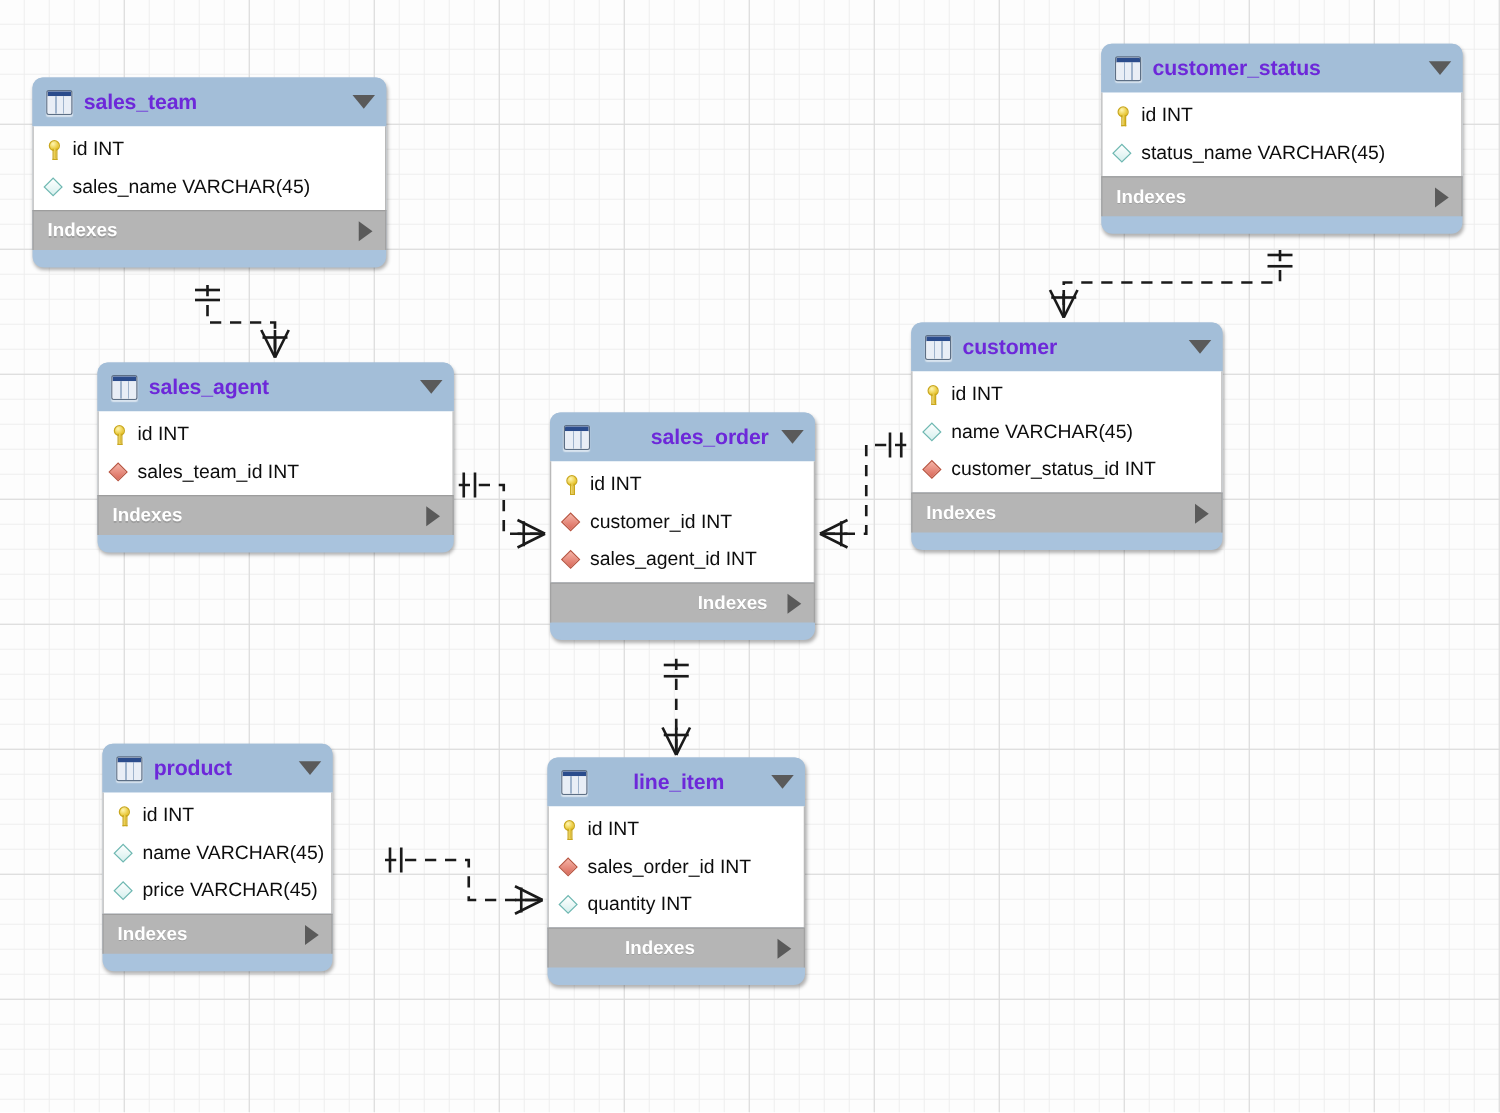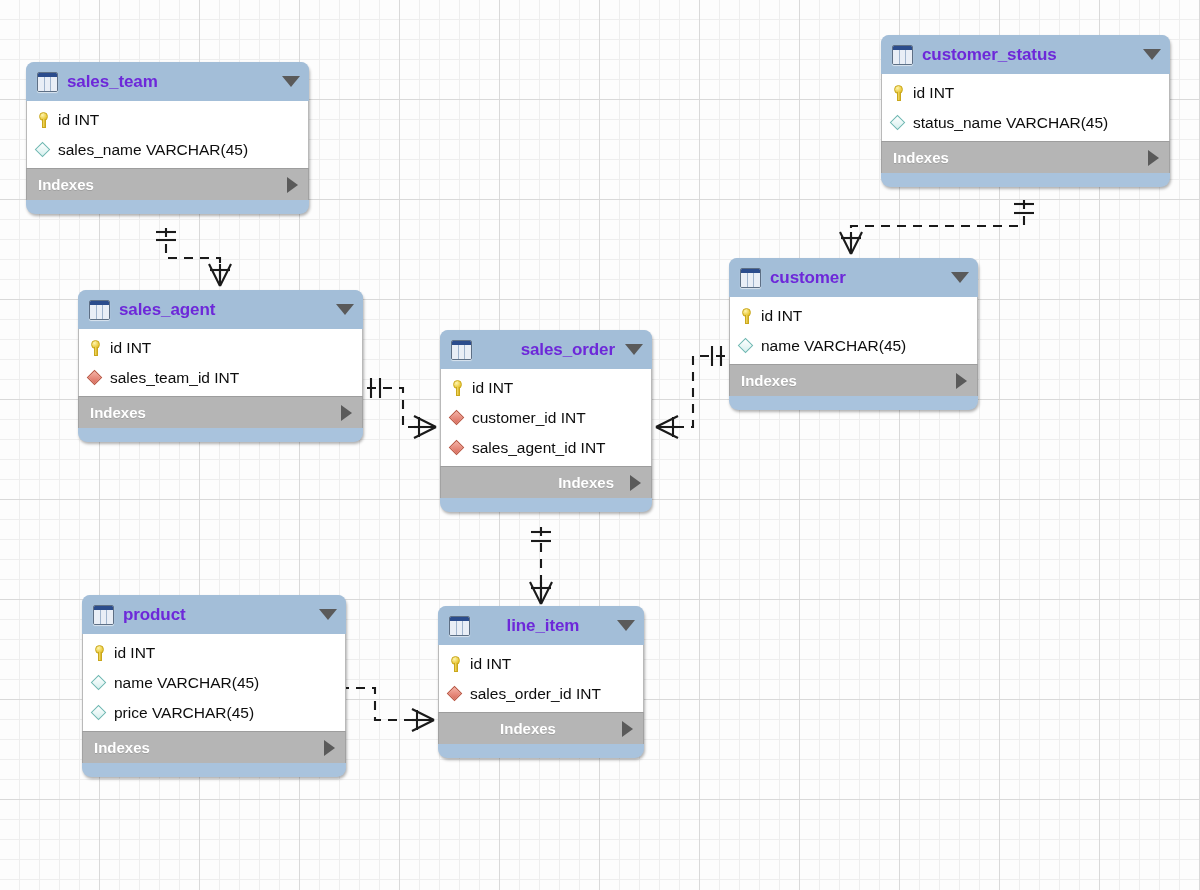--- a/index.html
+++ b/index.html
@@ -335,20 +335,24 @@
         </div>
         <div class="tbl-fields">
           <div class="field-row">
             <span class="ic ic-key"></span>
             <span class="field-label">id INT</span>
           </div>
           <div class="field-row">
             <span class="ic ic-diamond ic-col"></span>
             <span class="field-label">name VARCHAR(45)</span>
           </div>
+          <div class="field-row">
+            <span class="ic ic-diamond ic-fk"></span>
+            <span class="field-label">customer_status_id INT</span>
+          </div>
         </div>
         <div class="tbl-indexes">
           <span class="idx-label">Indexes</span>
           <span class="idx-caret"></span>
         </div>
       </div>
       <div class="table-box" style="left: 440px; top: 330px; width: 212px; text-align: right;">
         <div class="tbl-header">
           <span class="tbl-icon"></span>
           <span class="tbl-title">sales_order</span>
@@ -366,21 +370,21 @@
           <div class="field-row">
             <span class="ic ic-diamond ic-fk"></span>
             <span class="field-label">sales_agent_id INT</span>
           </div>
         </div>
         <div class="tbl-indexes">
           <span class="idx-label">Indexes</span>
           <span class="idx-caret"></span>
         </div>
       </div>
-      <div class="table-box" style="left: 82px; top: 595px; width: 264px;">
+      <div class="table-box" style="left: 82px; top: 595px; width: 184px;">
         <div class="tbl-header">
           <span class="tbl-icon"></span>
           <span class="tbl-title">product</span>
           <span class="tbl-caret"></span>
         </div>
         <div class="tbl-fields">
           <div class="field-row">
             <span class="ic ic-key"></span>
             <span class="field-label">id INT</span>
           </div>
@@ -406,20 +410,24 @@
         </div>
         <div class="tbl-fields">
           <div class="field-row">
             <span class="ic ic-key"></span>
             <span class="field-label">id INT</span>
           </div>
           <div class="field-row">
             <span class="ic ic-diamond ic-fk"></span>
             <span class="field-label">sales_order_id INT</span>
           </div>
+          <div class="field-row">
+            <span class="ic ic-diamond ic-col"></span>
+            <span class="field-label">quantity INT</span>
+          </div>
         </div>
         <div class="tbl-indexes">
           <span class="idx-label">Indexes</span>
           <span class="idx-caret"></span>
         </div>
       </div>
     </div>
 </div>
 
 </body></html>

